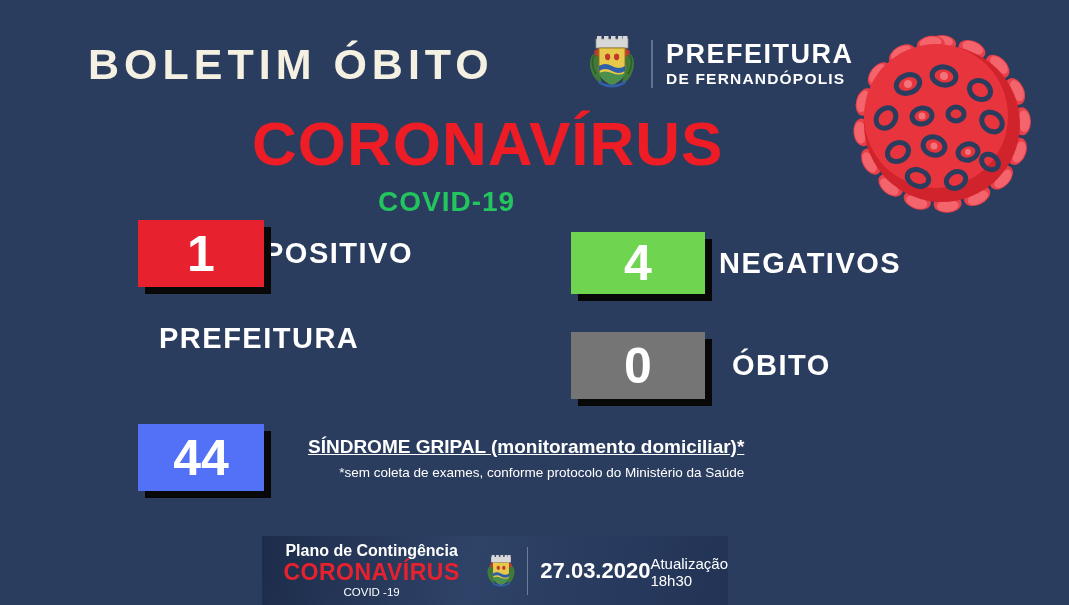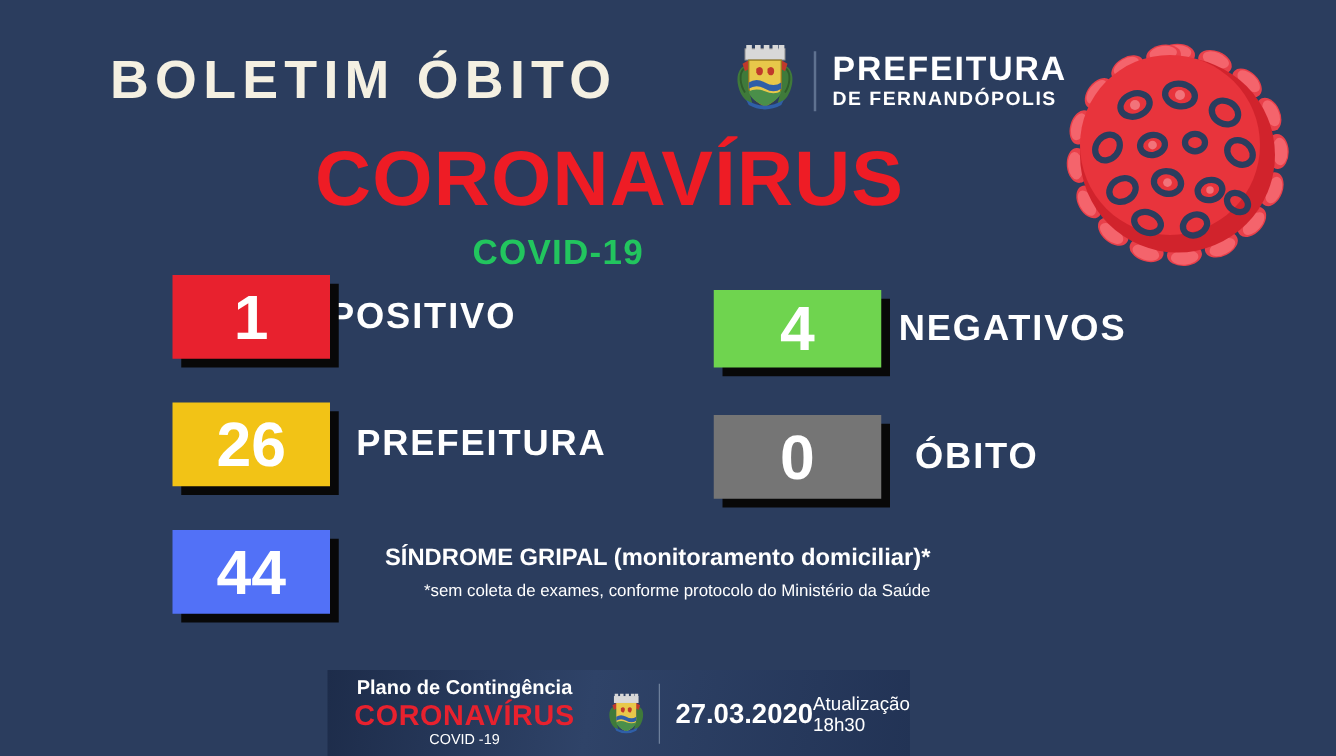--- a/index.html
+++ b/index.html
@@ -144,20 +144,21 @@
     margin-left: 20px;
     display: flex;
     flex-direction: column;
     justify-content: center;
   }
   .sindrome-main {
     font-size: 19px;
     font-weight: 700;
     color: #ffffff;
     white-space: nowrap;
+    text-decoration: underline;
   }
   .sindrome-note {
     font-size: 13.5px;
     font-weight: 400;
     color: #ffffff;
     white-space: nowrap;
     margin-top: 7px;
     text-align: right;
   }
 
@@ -347,23 +348,20 @@
   </div>
 
   <div class="stat" id="stat-negativos">
     <div class="stat-box">
       <span class="stat-value">4</span>
     </div>
     <span class="stat-label">NEGATIVOS</span>
   </div>
 
   <div class="stat" id="stat-suspeitos">
-    <div class="stat-box">
-      <span class="stat-value">26</span>
-    </div>
     <span class="stat-label">PREFEITURA</span>
   </div>
 
   <div class="stat" id="stat-obito">
     <div class="stat-box">
       <span class="stat-value">0</span>
     </div>
     <span class="stat-label">ÓBITO</span>
   </div>
 

